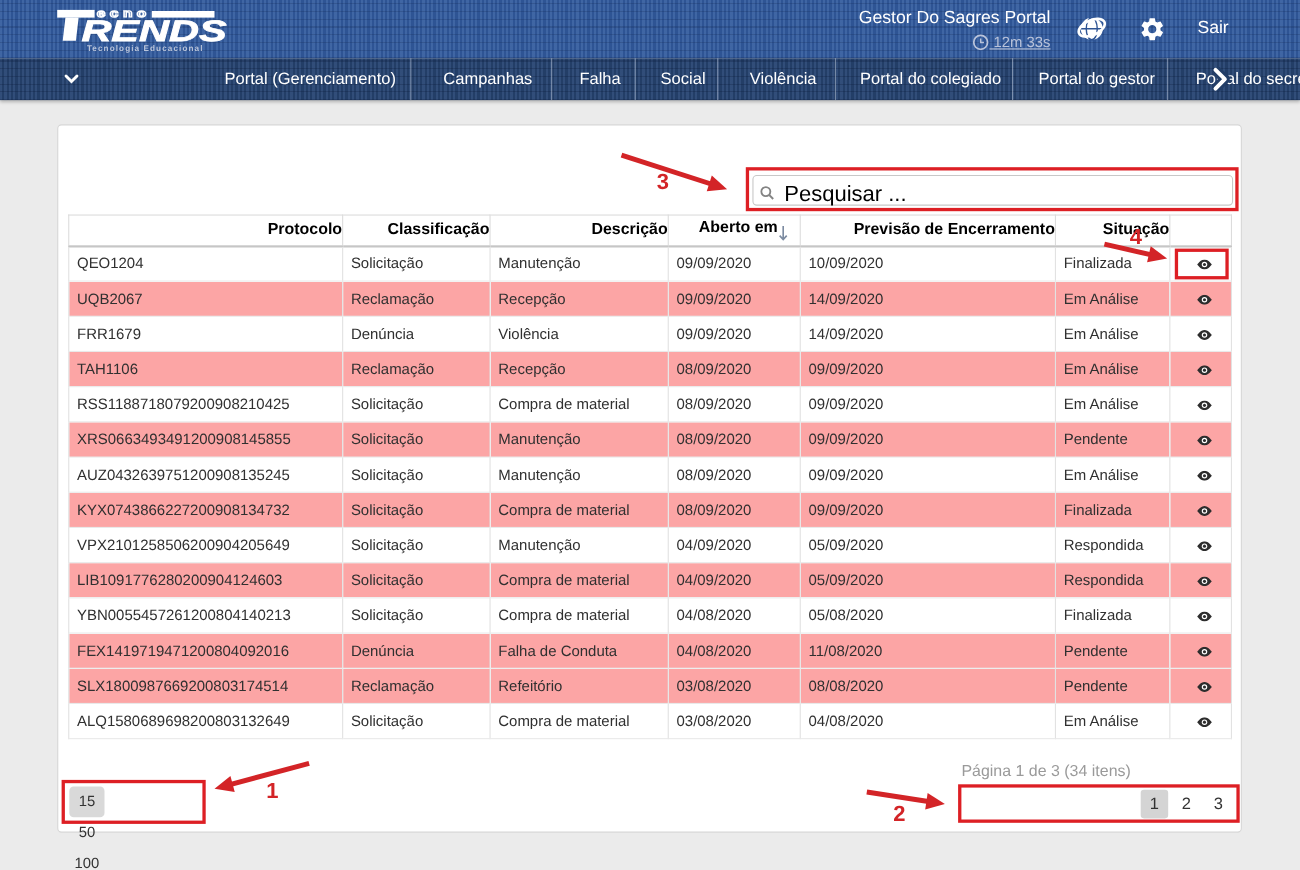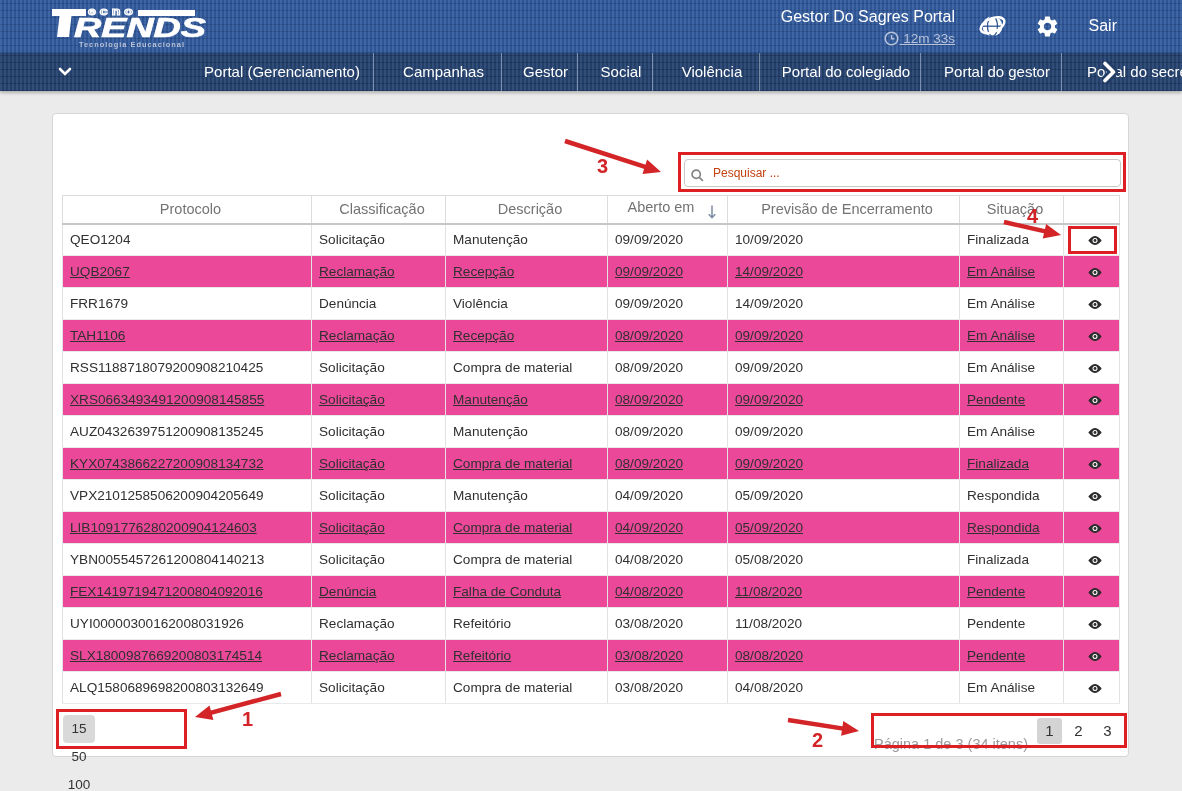--- a/index.html
+++ b/index.html
@@ -35,44 +35,44 @@
   }
   .card-h {
     height:37px; background:#f4f4f4; border-bottom:1px solid #dcdcdc;
     border-radius:4px 4px 0 0;
     color:#3a68b2; font-size:20px; line-height:36px; padding-left:11px;
   }
   .search {
     position:absolute; left:631px; top:45px; width:437px; height:28px;
     border:1px solid #c8c8c8; border-radius:4px; background:#fff;
   }
-  .search .ph { position:absolute; left:28px; top:6px; font-size:12px; color:#c2410c; }
+  .search .ph { position:absolute; left:28px; top:6px; font-size:20px; color:#000000; }
 
   table.grid {
     position:absolute; left:9px; top:81px; width:1057px;
     border-collapse:collapse; table-layout:fixed;
     border:1px solid #dcdcdc;
   }
   table.grid th {
-    height:28px; font-weight:normal; text-align:center; color:#737373;
+    height:28px; font-weight:bold; text-align:right; color:#000000;
     font-size:14.5px; padding:0 0 0 7px; border:1px solid #dcdcdc; border-bottom:2px solid #c6c6c6;
     white-space:nowrap; overflow:hidden;
   }
   table.grid td {
     height:32px; color:#303030; font-size:13.6px; padding:0 0 0 7px;
     border-left:1px solid #e2e2e2; border-right:1px solid #e2e2e2;
     border-bottom:1px solid #e9e9e9; white-space:nowrap; overflow:hidden;
   }
-  table.grid tr.alt td { background:#ec4899;text-decoration:underline; }
+  table.grid tr.alt td { background:#fca5a5; }
   td.eye { text-align:center; padding:0; }
 
   .pgsize { position:absolute; left:10px; top:601px; display:flex; align-items:flex-start;flex-direction:column; }
   .pgsize .b { width:32px; height:28px; line-height:28px; text-align:center; font-size:13.5px; color:#333; margin-right:10px; }
   .pgsize .sel { background:#d9d9d9; border-radius:4px; }
-  .paginfo { position:absolute; top:622px; right:100px; color:#9a9a9a; font-size:14.5px; }
+  .paginfo { position:absolute; top:579px; right:100px; color:#9a9a9a; font-size:14.5px; }
   .pages .p { position:absolute; width:25px; height:26px; line-height:26px; text-align:center; font-size:15px; color:#333; top:604px; }
   .pages .sel { background:#d4d4d4; border-radius:3px; }
 
   .redbox { position:absolute; border:3px solid #dd1f24; }
   .alabel { position:absolute; color:#d32427; font-weight:bold; font-size:20px; font-family:"Liberation Sans",sans-serif; }
   .overlay { position:absolute; left:0; top:0; width:1182px; height:791px; pointer-events:none; }
 </style>
 </head>
 <body>
 
@@ -103,21 +103,21 @@
   <div class="sair">Sair</div>
 </div>
 
 <div class="navbar">
   <svg width="14" height="10" viewBox="0 0 14 10" style="position:absolute;left:58px;top:14px">
       <path d="M2 2l5 5 5-5" fill="none" stroke="#fff" stroke-width="2.6" stroke-linecap="round"></path>
     </svg>
   <div class="navitems">
     <div class="it" style="width:183px">Portal (Gerenciamento)</div>
     <div class="it" style="width:116px">Campanhas</div>
-    <div class="it" style="width:64px">Gestor</div>
+    <div class="it" style="width:64px">Falha</div>
     <div class="it" style="width:63px">Social</div>
     <div class="it" style="width:95px">Violência</div>
     <div class="it" style="width:149px">Portal do colegiado</div>
     <div class="it" style="width:129px">Portal do gestor</div>
     <div class="it" style="width:120px;border-right:none;text-align:left;padding-left:13px;">Portal do secretário</div>
   </div>
   <svg width="17" height="22" viewBox="0 0 17 22" style="position:absolute;left:1101px;top:8px">
       <path d="M4 2.5l8.5 8.5L4 19.5" fill="none" stroke="#233e67" stroke-width="9"></path>
       <path d="M4 2.5l8.5 8.5L4 19.5" fill="none" stroke="#fff" stroke-width="3.6" stroke-linecap="round" stroke-linejoin="round"></path>
     </svg>
@@ -297,33 +297,20 @@
               <path d="M7 0C3.4 0 .4 4.5 .4 4.5S3.4 9 7 9s6.6-4.5 6.6-4.5S10.6 0 7 0z" fill="#2d2d2d"></path>
               <circle cx="7" cy="4.5" r="2.5" fill="#fff"></circle>
               <circle cx="7" cy="4.5" r="1.4" fill="#2d2d2d"></circle>
             </svg></td>
         </tr>
       <tr class="alt">
           <td>FEX1419719471200804092016</td>
           <td>Denúncia</td>
           <td>Falha de Conduta</td>
           <td>04/08/2020</td>
-          <td>11/08/2020</td>
-          <td>Pendente</td>
-          <td class="eye"><svg width="14" height="9" viewBox="0 0 14 9" style="vertical-align:middle">
-              <path d="M7 0C3.4 0 .4 4.5 .4 4.5S3.4 9 7 9s6.6-4.5 6.6-4.5S10.6 0 7 0z" fill="#2d2d2d"></path>
-              <circle cx="7" cy="4.5" r="2.5" fill="#fff"></circle>
-              <circle cx="7" cy="4.5" r="1.4" fill="#2d2d2d"></circle>
-            </svg></td>
-        </tr>
-      <tr>
-          <td>UYI00000300162008031926</td>
-          <td>Reclamação</td>
-          <td>Refeitório</td>
-          <td>03/08/2020</td>
           <td>11/08/2020</td>
           <td>Pendente</td>
           <td class="eye"><svg width="14" height="9" viewBox="0 0 14 9" style="vertical-align:middle">
               <path d="M7 0C3.4 0 .4 4.5 .4 4.5S3.4 9 7 9s6.6-4.5 6.6-4.5S10.6 0 7 0z" fill="#2d2d2d"></path>
               <circle cx="7" cy="4.5" r="2.5" fill="#fff"></circle>
               <circle cx="7" cy="4.5" r="1.4" fill="#2d2d2d"></circle>
             </svg></td>
         </tr>
       <tr class="alt">
           <td>SLX1800987669200803174514</td>

